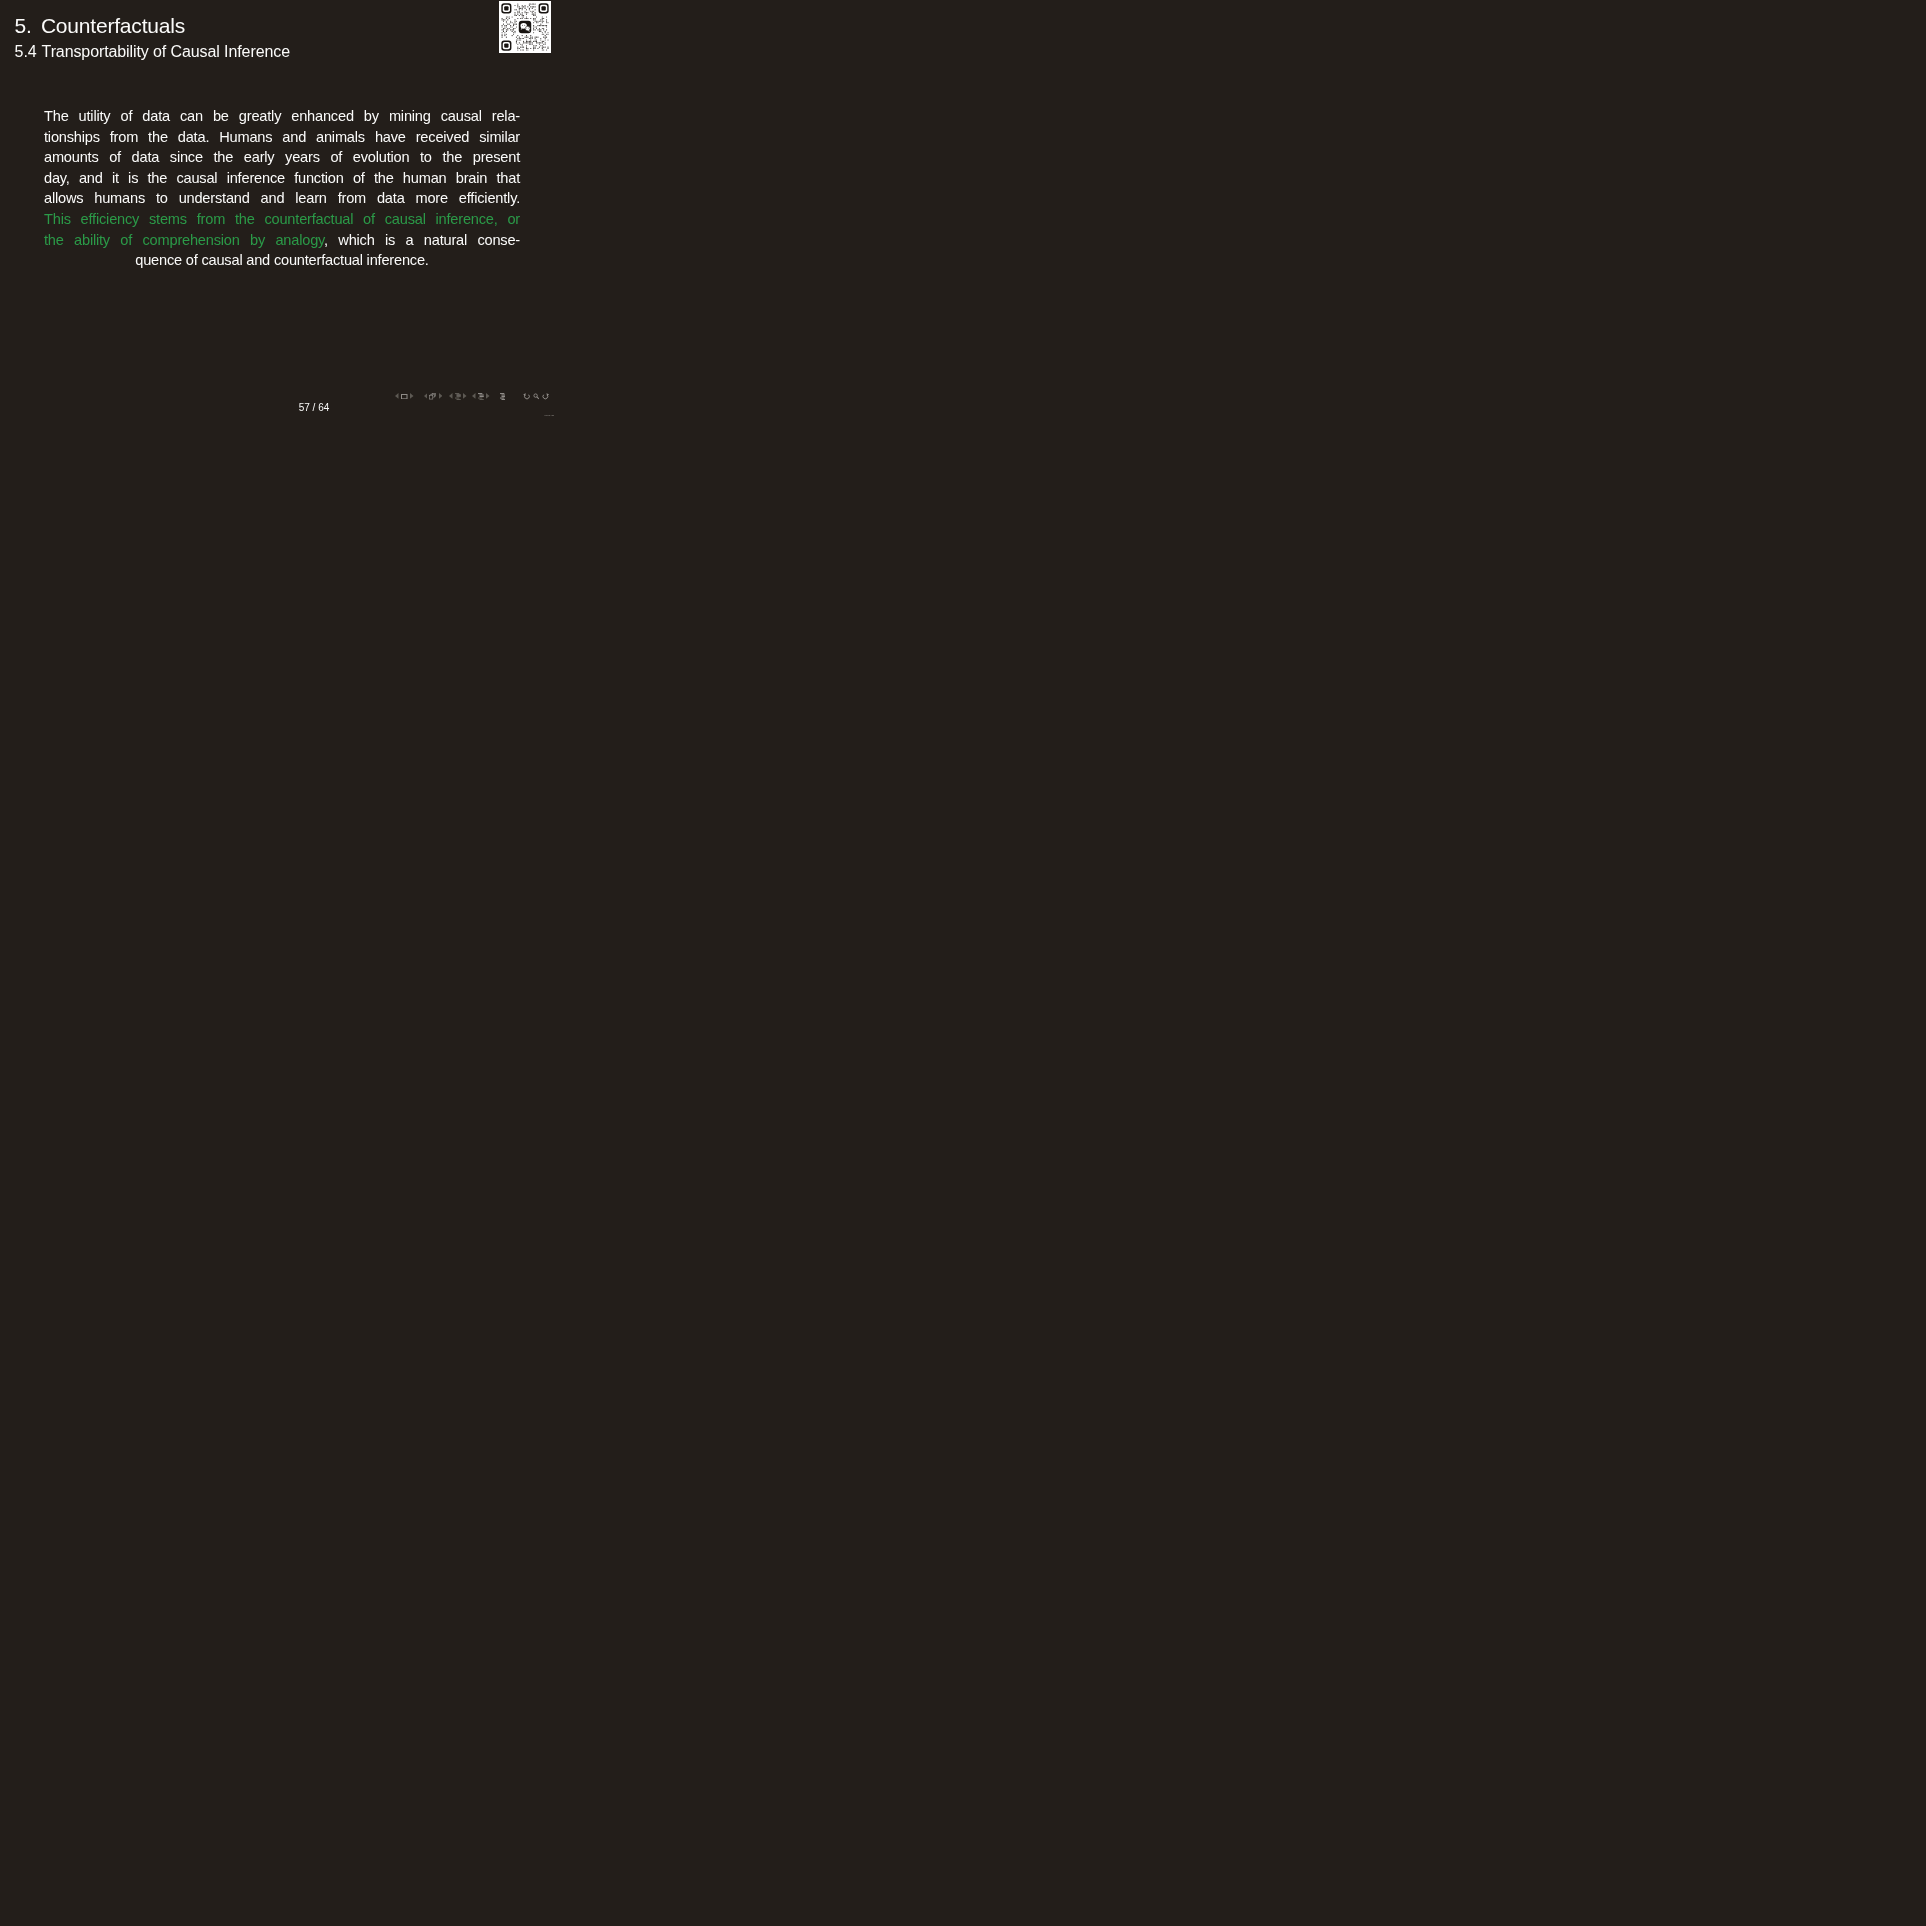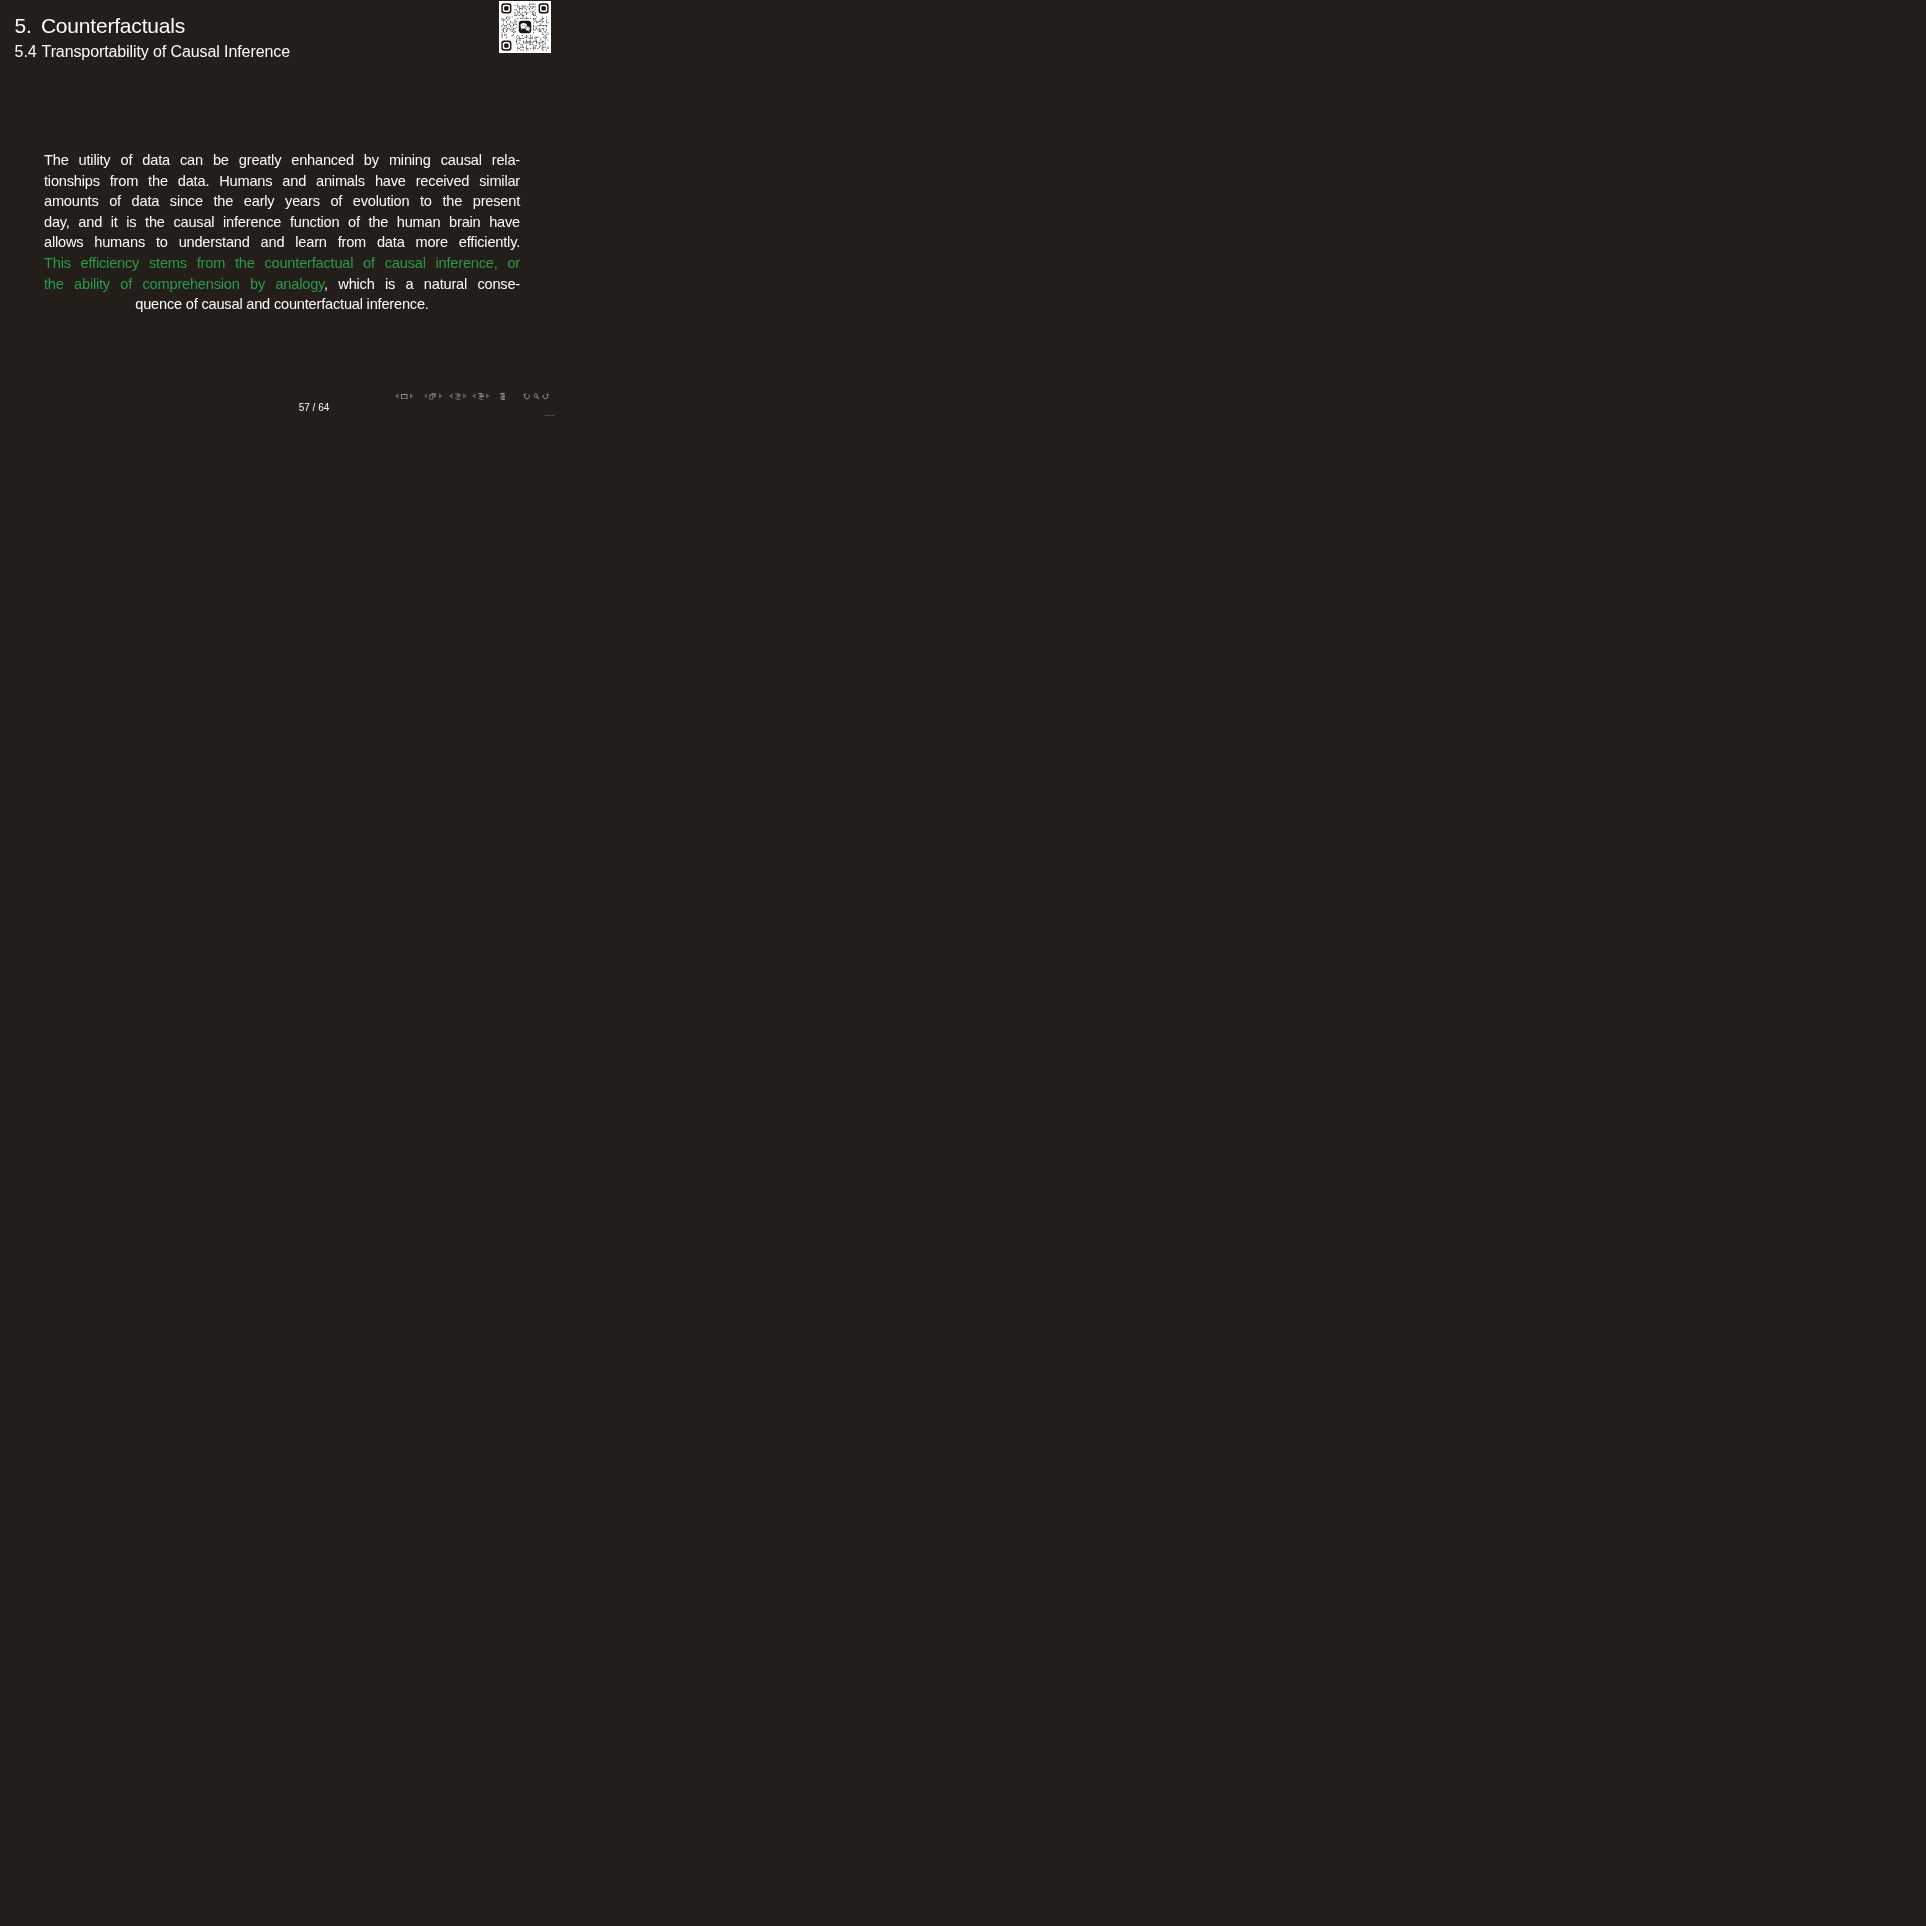--- a/index.html
+++ b/index.html
@@ -25,21 +25,21 @@
   .frame-title .num{margin-right:9.2px;}
   .frame-subtitle{
     position:absolute;left:14.6px;top:43px;margin:0;
     font-size:16px;font-weight:400;letter-spacing:-0.1px;color:var(--c-text_white);
   }
   .frame-subtitle .num{margin-right:5px;}
   .qr{position:absolute;top:0.8px;right:4.2px;width:52px;height:52px;}
   .qr svg{display:block;}
   .body{
     position:absolute;left:44px;top:106px;width:476px;
-    font-size:14.6px;letter-spacing:-0.2px;color:var(--c-text_white);margin-top:44px;
+    font-size:14.6px;letter-spacing:-0.2px;color:var(--c-text_white);
   }
   .para{margin:0;}
   .para + .para{margin-top:13px;}
   .bline{height:20.6px;line-height:20.6px;text-align:center;}
   .bline.just{text-align:justify;text-align-last:justify;text-justify:inter-word;}
   .seg-white{color:var(--c-text_white);}
   .seg-green{color:var(--c-text_green);}
   .navbar{
     position:absolute;top:392px;right:6.2px;height:8.5px;
     display:flex;align-items:center;
@@ -412,21 +412,21 @@
         <circle cx="71.5" cy="69.8" r="1.05" fill="#171310"></circle>
         <circle cx="76.1" cy="69.8" r="1.05" fill="#171310"></circle>
       </svg>
     </div>
 
   <main class="body" id="bodyText">
       <div class="para">
         <div class="bline just"><span class="seg-white">The utility of data can be greatly enhanced by mining causal rela-</span></div>
         <div class="bline just"><span class="seg-white">tionships from the data. Humans and animals have received similar</span></div>
         <div class="bline just"><span class="seg-white">amounts of data since the early years of evolution to the present</span></div>
-        <div class="bline just"><span class="seg-white">day, and it is the causal inference function of the human brain have</span></div>
+        <div class="bline just"><span class="seg-white">day, and it is the causal inference function of the human brain that</span></div>
         <div class="bline just"><span class="seg-white">allows humans to understand and learn from data more efficiently.</span></div>
         <div class="bline just"><span class="seg-green">This efficiency stems from the counterfactual of causal inference, or</span></div>
         <div class="bline just"><span class="seg-green">the ability of comprehension by analogy</span><span class="seg-white">, which is a natural conse-</span></div>
         <div class="bline"><span class="seg-white">quence of causal and counterfactual inference.</span></div>
       </div>
     </main>
 
   <nav class="navbar" id="navBar">
       <div class="nav-group">
         <span class="nav-icon">

